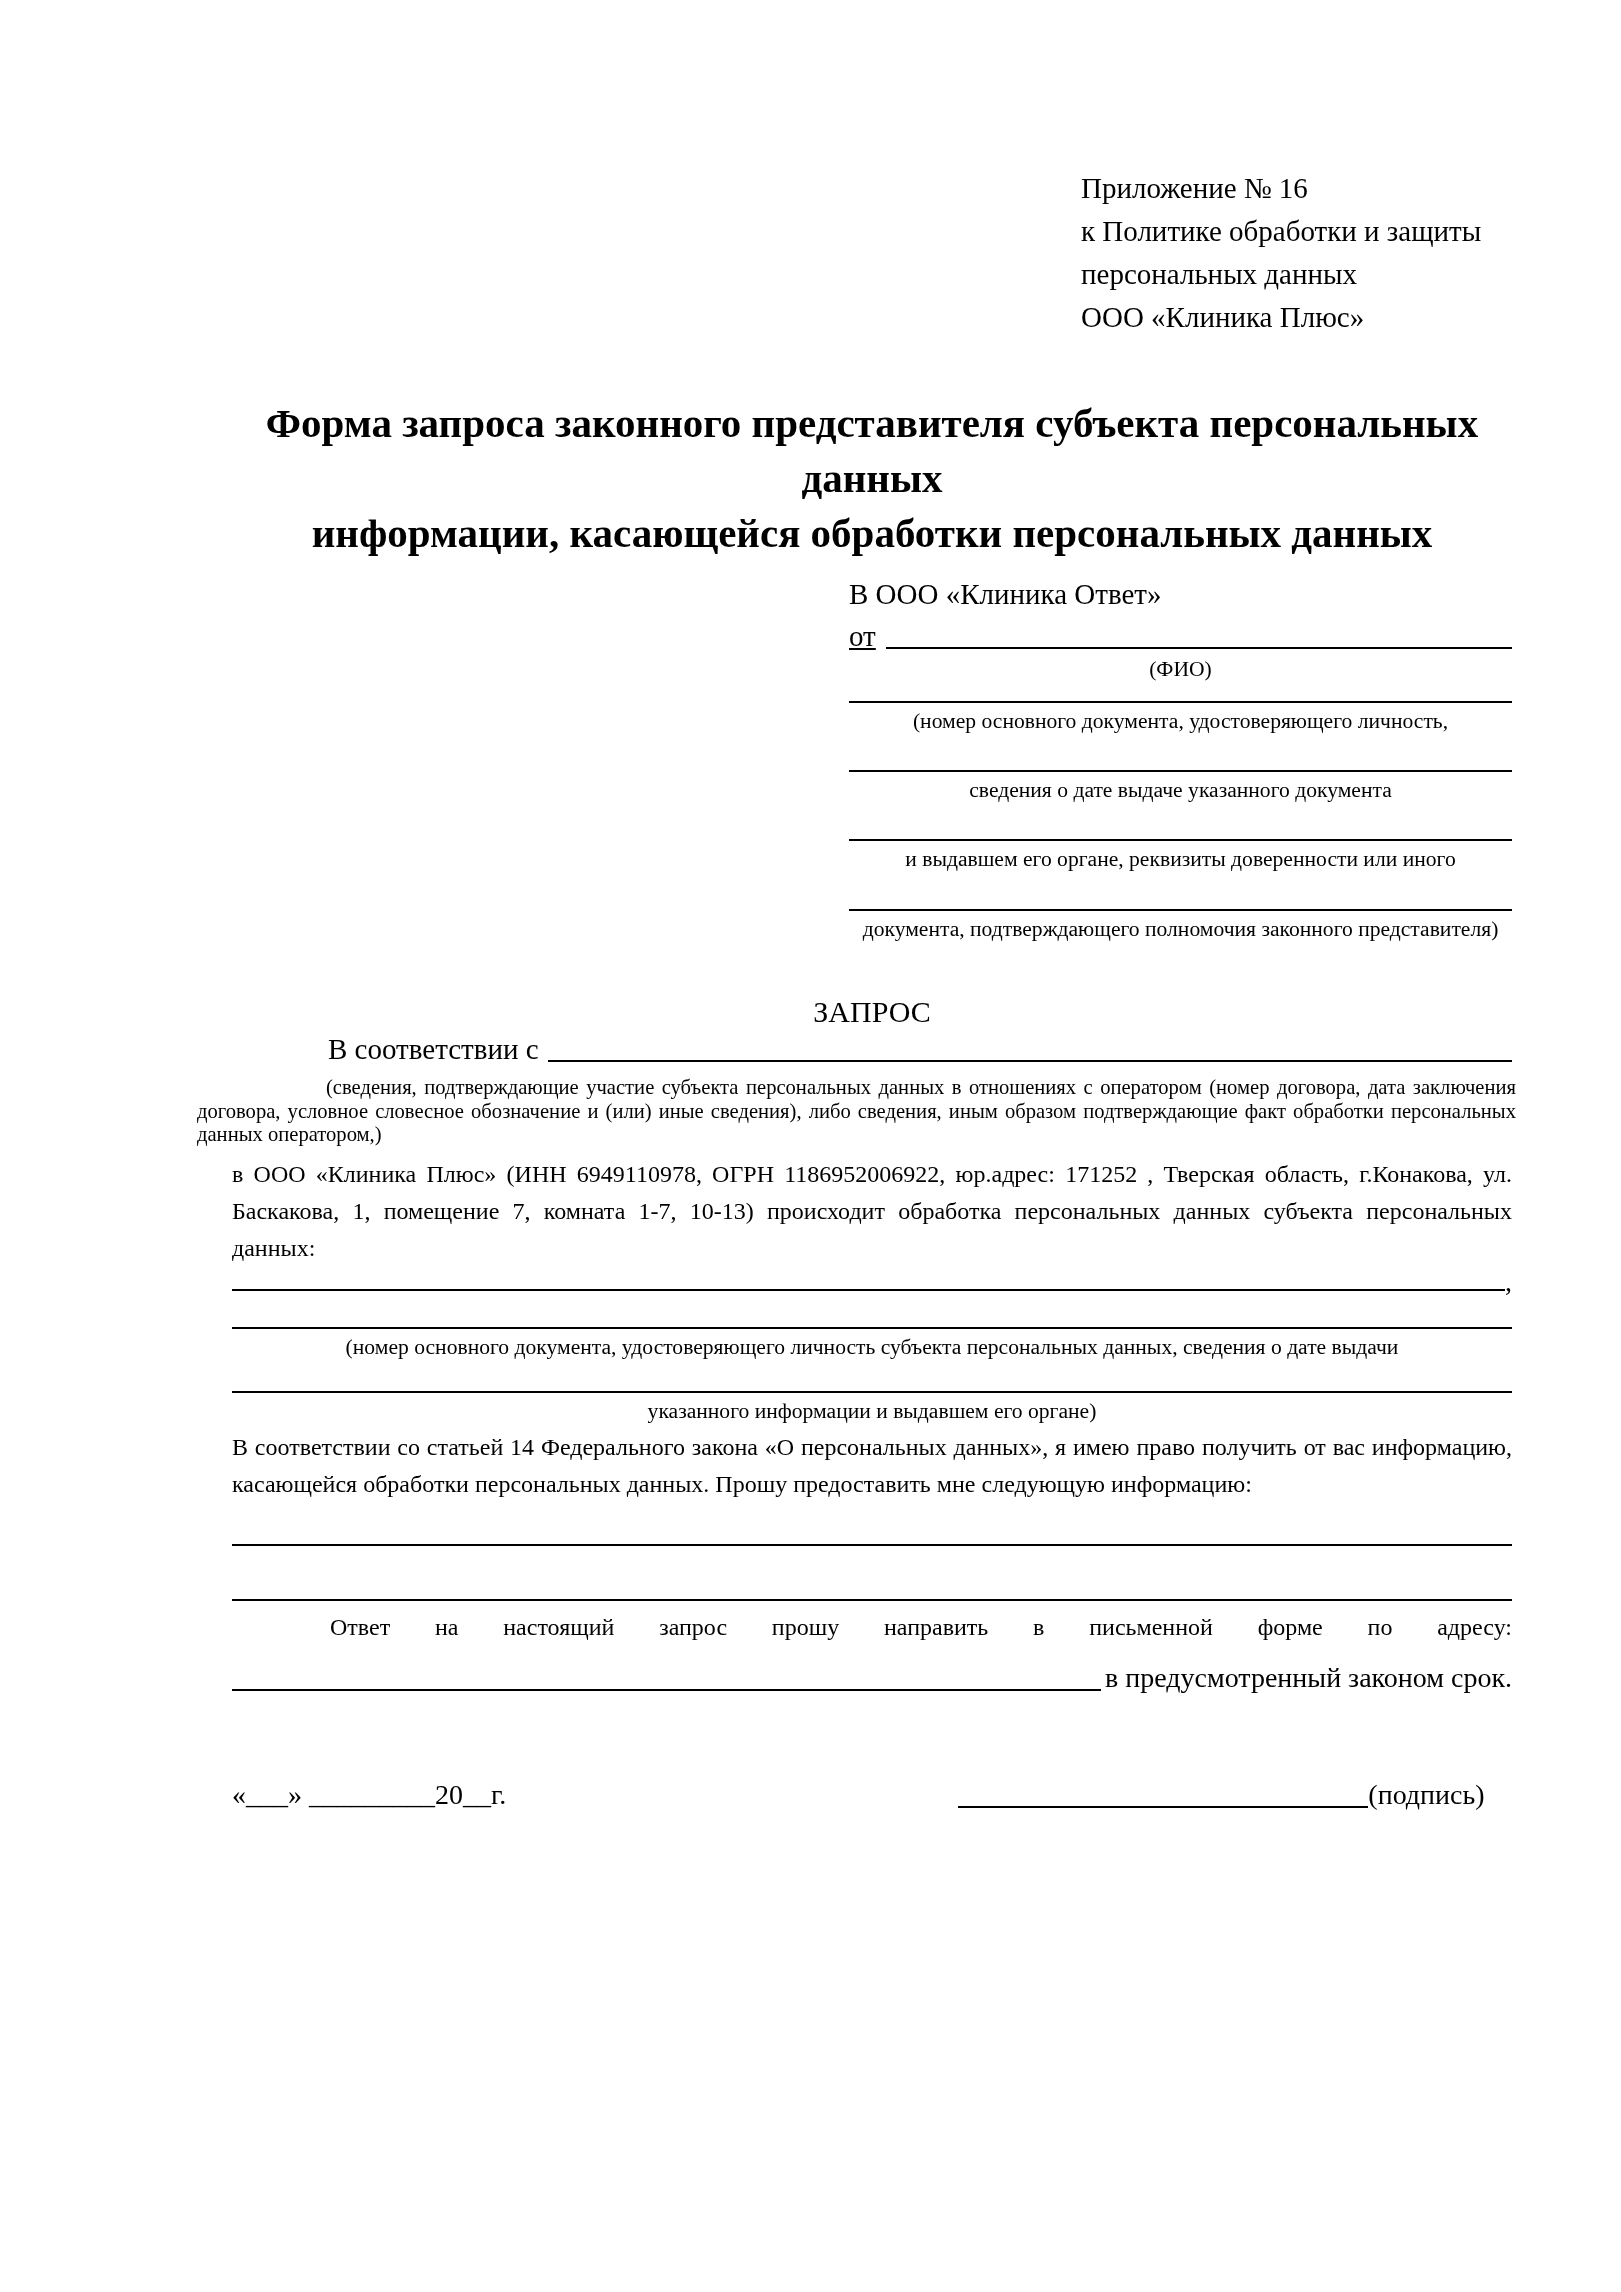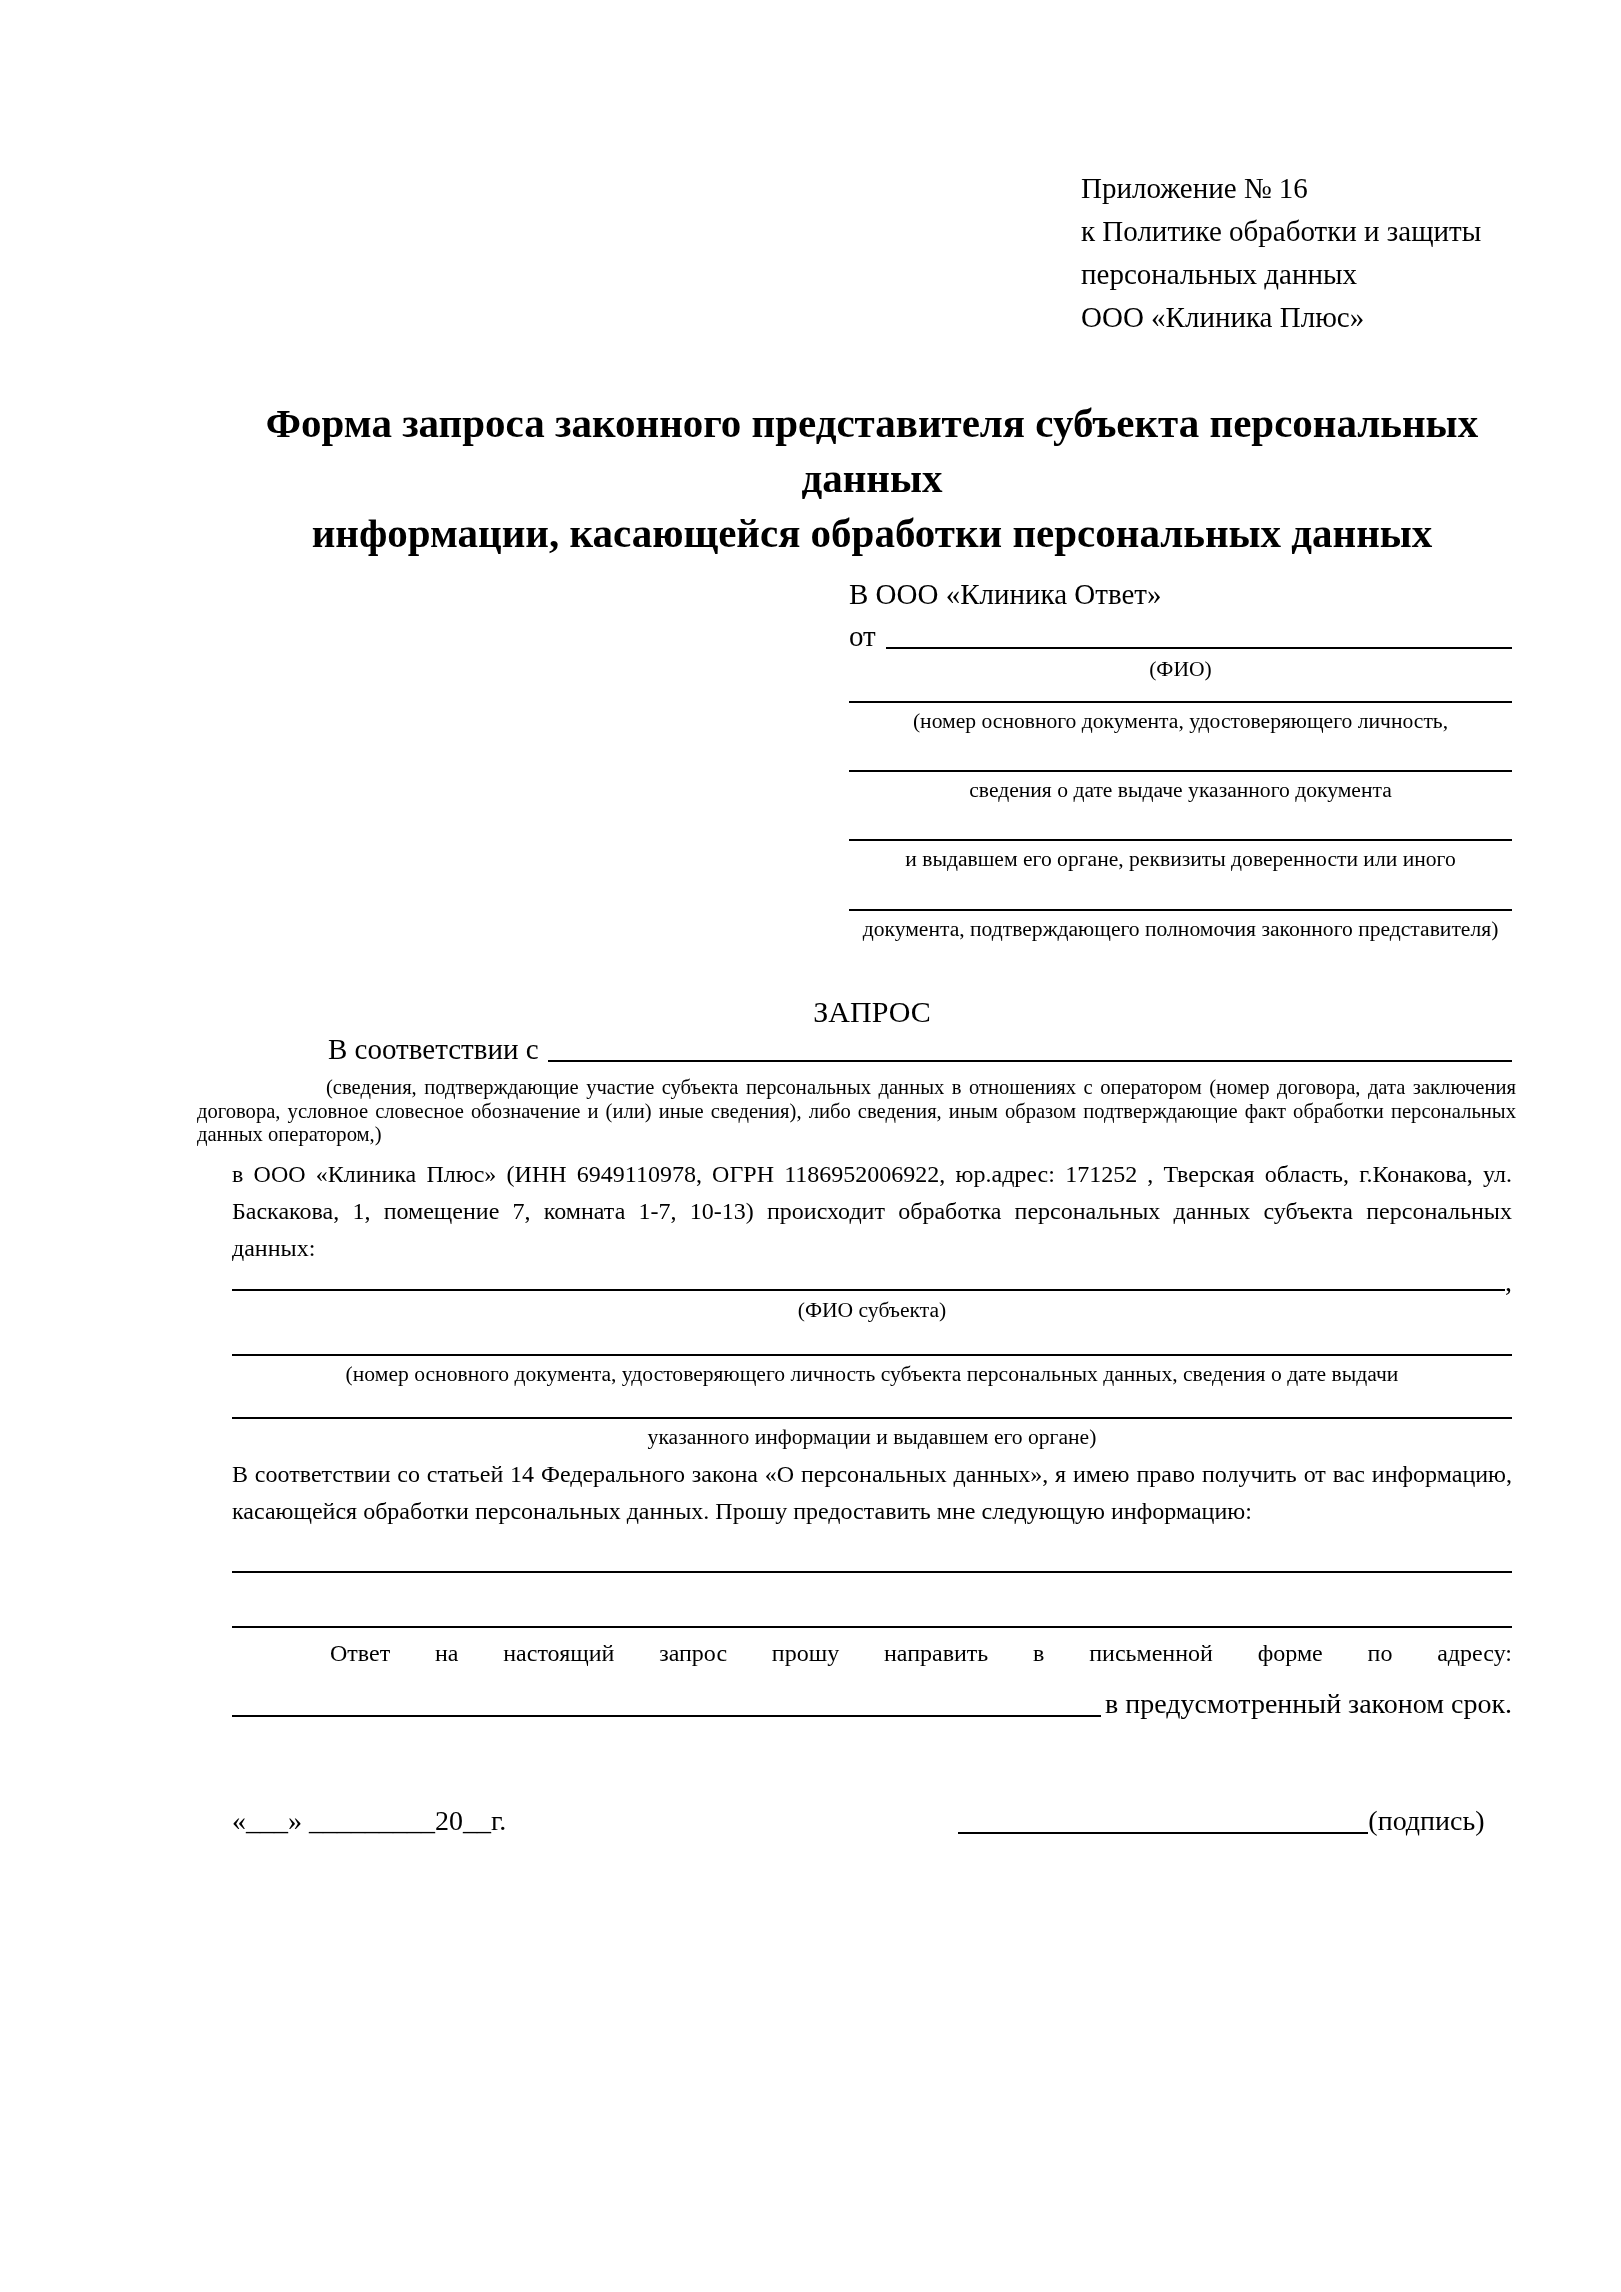--- a/index.html
+++ b/index.html
@@ -40,21 +40,21 @@
   
   .addressee { margin-top: 13.7px; margin-left: 617px; width: 663px; }
   .addr-to { font-size: 29px; line-height: 39px; }
 
   .rule { border-bottom: 2.9px solid #000; height: 0; }
 
   .fill-row { display: flex; align-items: flex-end; font-size: 29px; line-height: 37px; }
   .fill-row .label { margin-right: 9.8px; }
   .fill-row .rule { flex: 1 1 auto; margin-bottom: 5.9px; }
 
-  .from-row { margin-top: 3.9px; }
+  .from-row { margin-top: 3.9px; text-decoration: underline; }
 
   .caption { font-size: 21.6px; line-height: 24.5px; text-align: center; }
   .fio-caption { margin-top: 2px; }
 
   .afield.first { margin-top: 19.6px; }
   .afield { margin-top: 37px; }
   .afield .caption { margin-top: 5.9px; }
 
   .request-heading { margin-top: 51px; text-align: center; font-size: 30px; line-height: 39px; }
 
@@ -159,21 +159,20 @@
     </div>
 
     <p class="fine-print">(сведения, подтверждающие участие субъекта персональных данных в отношениях с оператором (номер договора, дата заключения договора, условное словесное обозначение и (или) иные сведения), либо сведения, иным образом подтверждающие факт обработки персональных данных оператором,)</p>
 
     <p class="body-par operator-par">в ООО «Клиника Плюс» (ИНН 6949110978, ОГРН 1186952006922, юр.адрес: 171252 , Тверская область, г.Конакова, ул. Баскакова, 1, помещение 7, комната 1-7, 10-13) происходит обработка персональных данных субъекта персональных данных:</p>
 
     <div class="fill-row subject-row">
       <span class="rule"></span>
       <span>,</span>
     </div>
-    <div class="caption subject-fio-caption">(ФИО субъекта)</div>
 
     <div class="sfield">
       <div class="rule"></div>
       <div class="caption">(номер основного документа, удостоверяющего личность субъекта персональных данных, сведения о дате выдачи</div>
     </div>
     <div class="sfield">
       <div class="rule"></div>
       <div class="caption">указанного информации и выдавшем его органе)</div>
     </div>
 

